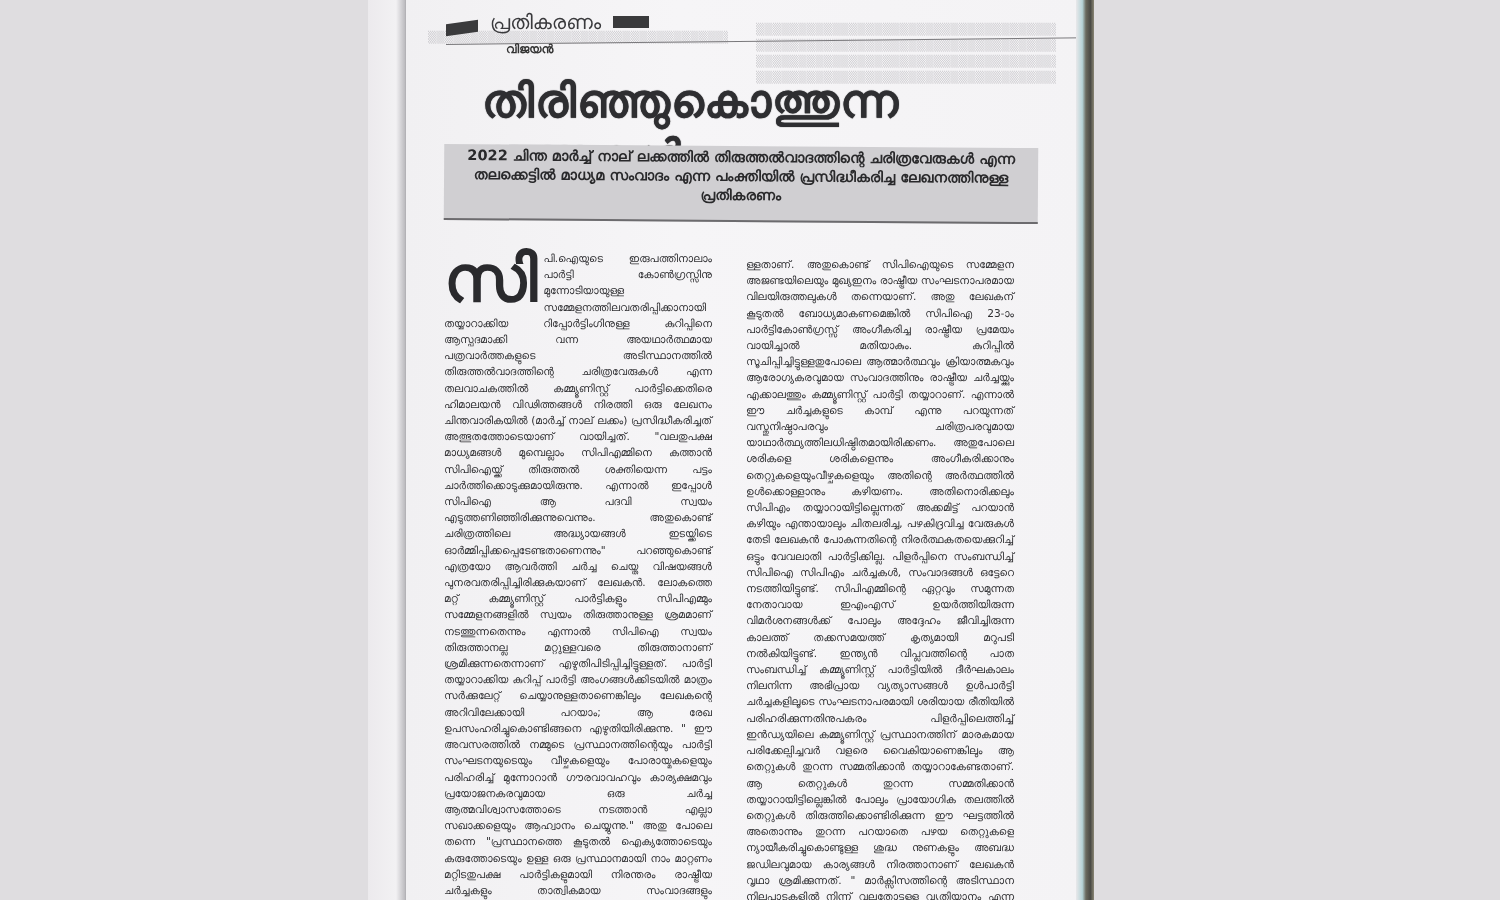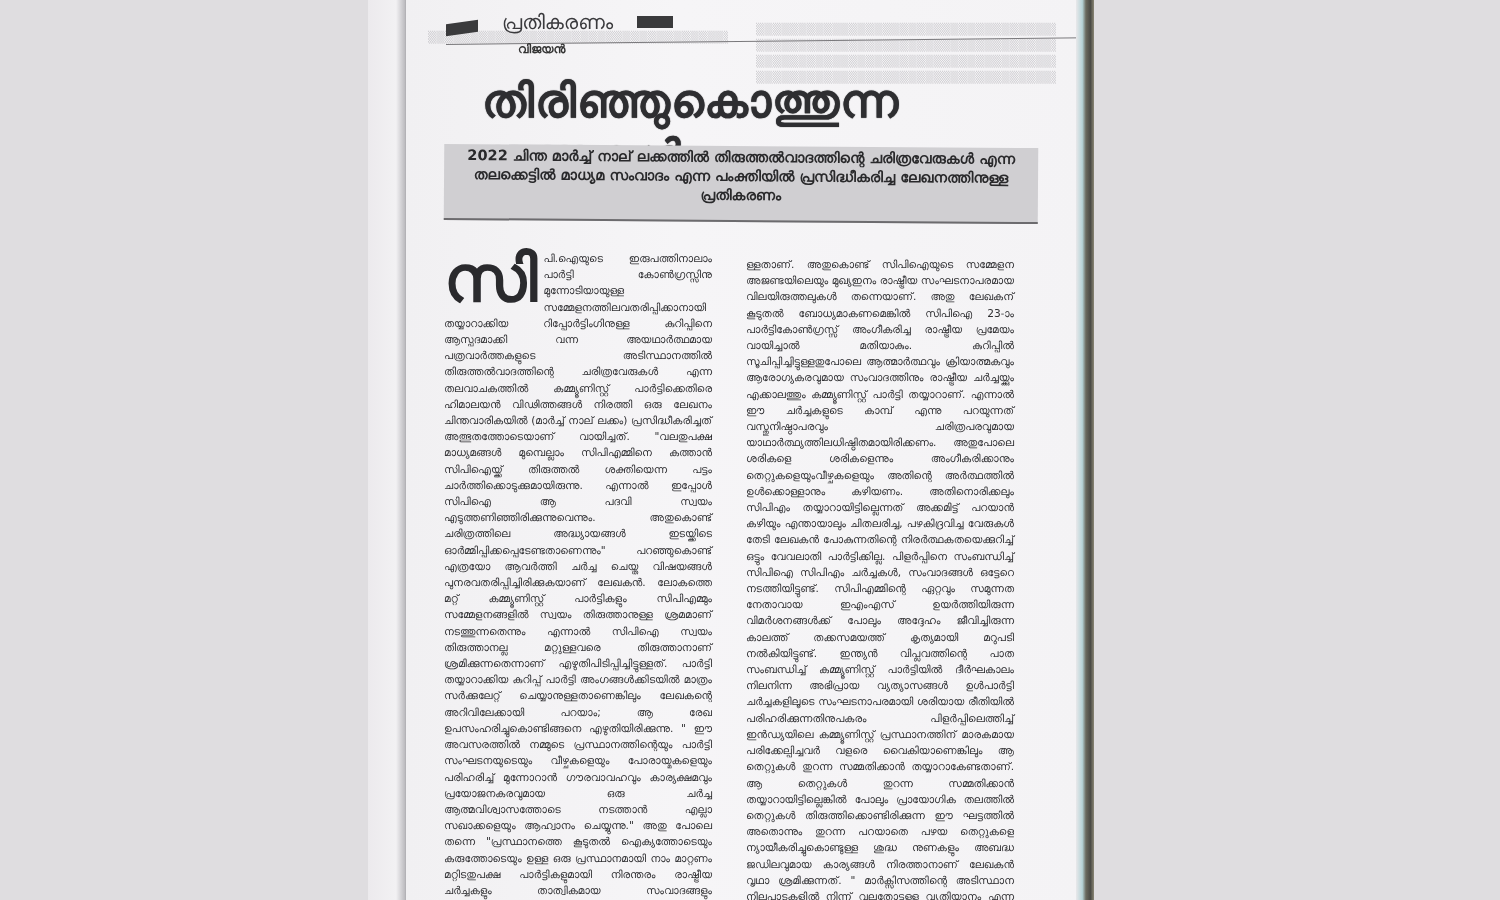--- a/index.html
+++ b/index.html
@@ -20,30 +20,30 @@
     }
     .edge-right {
       position: absolute; left: 1076px; top: 0; width: 18px; height: 900px;
       background: linear-gradient(90deg, #e9e8ea 0%, #b6d4d8 35%, #6a6a5f 55%, #4a4a45 80%, #8a8675 100%);
     }
     .ghost {
       position: absolute; color: #c9c8cc; font-size: 11px; line-height: 16px;
       overflow: hidden; white-space: nowrap; opacity: .8;
     }
     .section-tag {
-      position: absolute; left: 40px; top: 10px; display: flex; align-items: center; gap: 24px;
+      position: absolute; left: 40px; top: 10px; display: flex; align-items: center; gap: 12px;
     }
     .tag-bar-l { width: 32px; height: 12px; background: #3a3a3c; transform: skewY(-8deg); margin-top: 12px; }
     .tag-bar-r { width: 36px; height: 12px; background: #3a3a3c; }
     .tag-label { font-size: 20px; color: #3a3a3d; }
     .rule {
       position: absolute; left: 40px; top: 44px; width: 640px; height: 1px; background: #7a797c;
       transform: rotate(-0.6deg); transform-origin: left;
     }
-    .author { position: absolute; left: 112px; top: 42px; font-size: 12px; font-weight: bold; color: #333; text-align: center; }
+    .author { position: absolute; left: 100px; top: 42px; font-size: 12px; font-weight: bold; color: #333; text-align: center; }
     .headline {
       position: absolute; left: 76px; top: 74px; width: 560px;
       font-size: 46px; font-weight: bold; color: #2e2e31; letter-spacing: 1px;
       text-shadow: 0 0 1px #2e2e31;
     }
     .deck {
       position: absolute; left: 38px; top: 146px; width: 594px; height: 76px;
       background: #d0cfd2; border-bottom: 2px solid #6c6b6e;
       transform: rotate(0.4deg);
       padding: 2px 8px; box-sizing: border-box; text-align: center;

